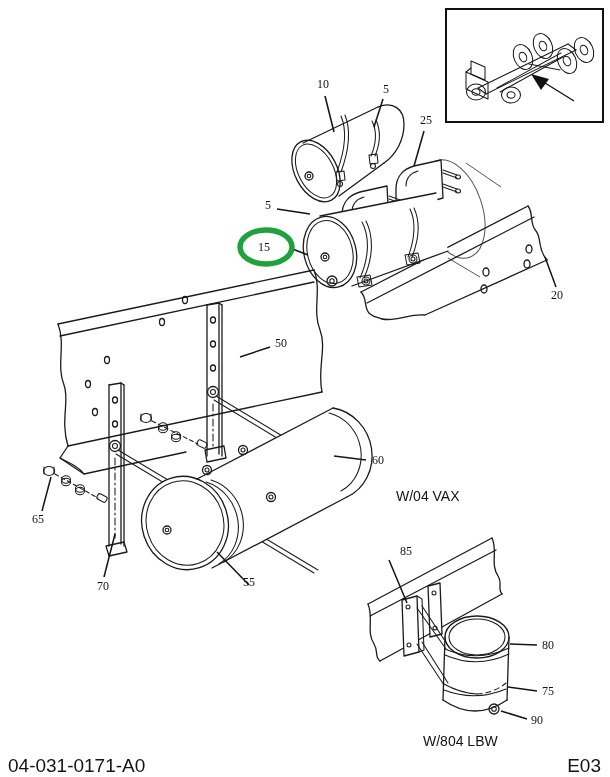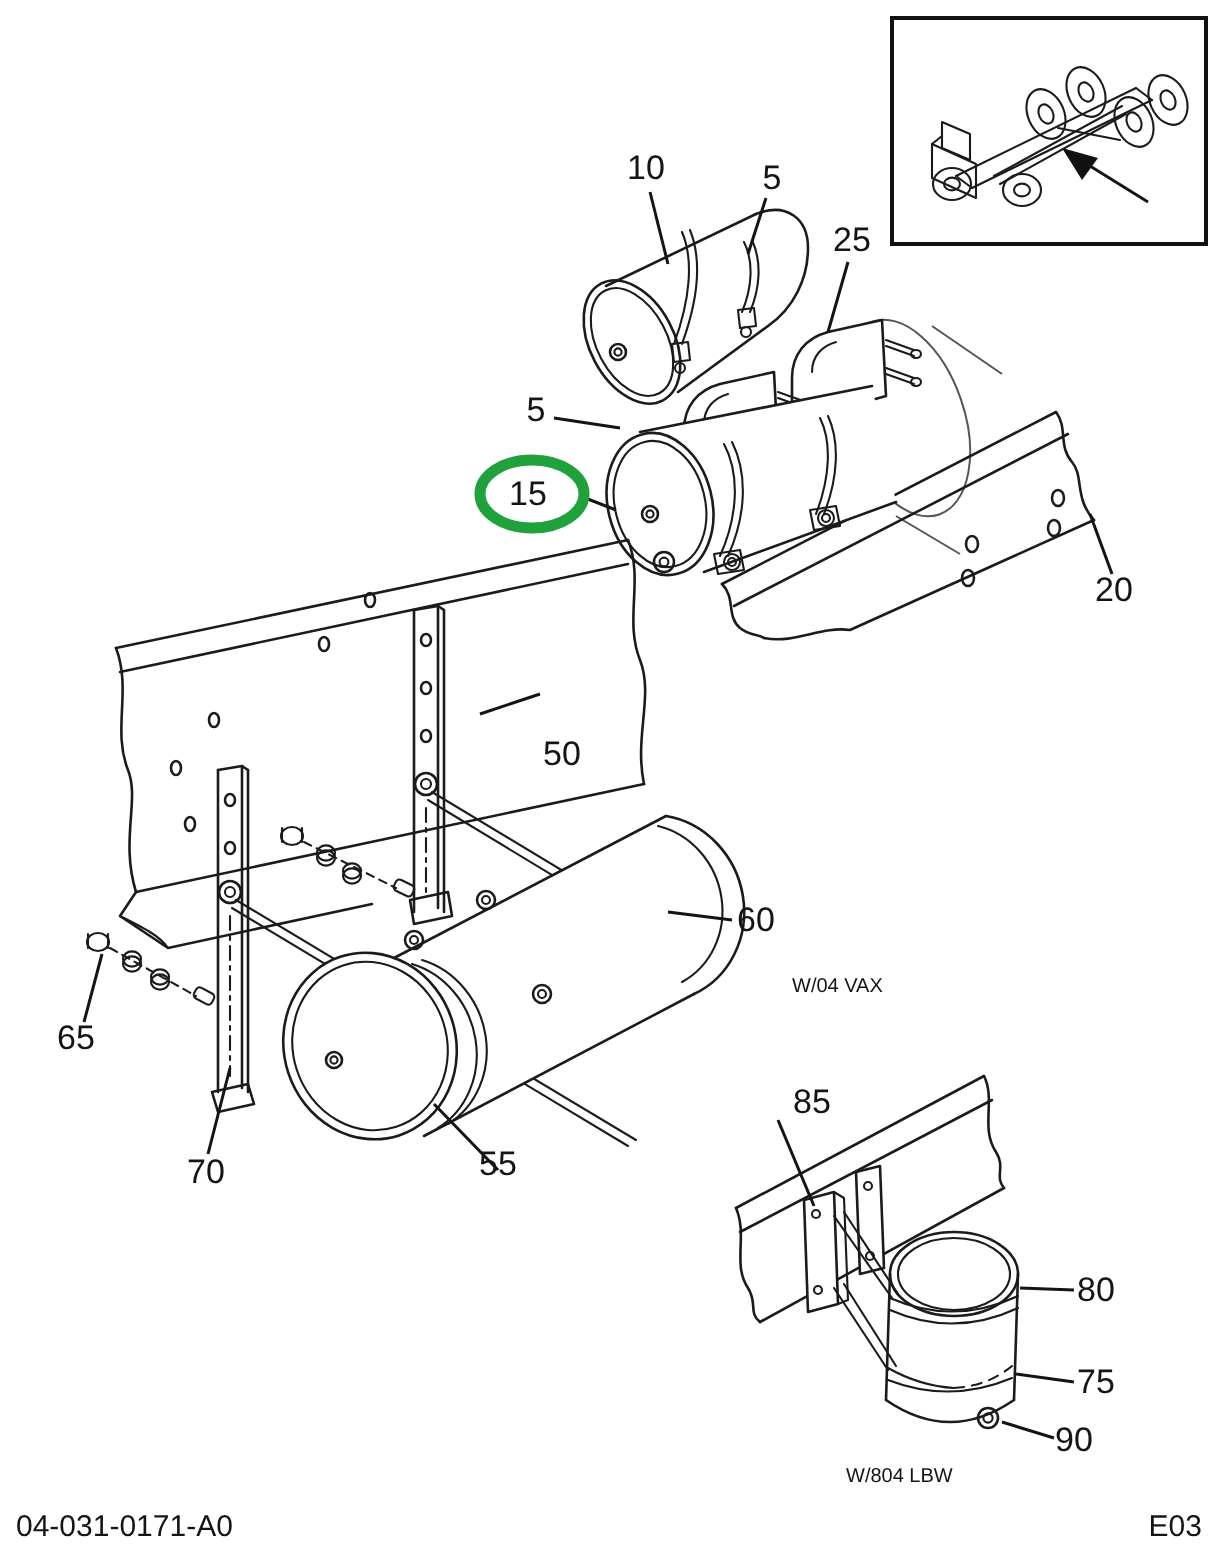--- a/index.html
+++ b/index.html
@@ -3,24 +3,24 @@
 <meta charset="utf-8">
 <style>
   html,body{margin:0;padding:0;background:#ffffff;}
   #page{position:relative;width:610px;height:777px;background:#ffffff;overflow:hidden;
         font-family:"Liberation Sans", sans-serif;color:#111;}
   svg{position:absolute;left:0;top:0;}
   .art{stroke:#1b1b1b;stroke-width:1.3;fill:none;stroke-linecap:round;stroke-linejoin:round;}
   .thin{stroke-width:1.05;}
   .white{fill:#ffffff;stroke:none;}
   .ghost{stroke:#555;stroke-width:1;}
-  .callout{position:absolute;transform:translate(-50%,-50%);font-size:17px;line-height:1;
-           color:#141414;white-space:nowrap;}
-  .caption{position:absolute;font-size:10px;color:#141414;white-space:nowrap;}
-  .footer-text{position:absolute;font-size:15px;color:#141414;white-space:nowrap;}
+  .callout{position:absolute;transform:translate(-50%,-50%);font-size:12px;line-height:1;
+           color:#141414;white-space:nowrap;font-family:Liberation Serif, serif;}
+  .caption{position:absolute;font-size:14px;color:#141414;white-space:nowrap;}
+  .footer-text{position:absolute;font-size:19px;color:#141414;white-space:nowrap;}
 </style>
 </head>
 <body>
 
 <div id="page">
 
 <svg width="610" height="777" viewBox="0 0 610 777">
 
   <g>
     <rect x="446" y="9" width="157" height="113" fill="#fff" stroke="#111" stroke-width="2"></rect>
@@ -304,21 +304,21 @@
 
   <ellipse cx="266" cy="247" rx="26" ry="17" fill="none" stroke="#1fa13c" stroke-width="5.5"></ellipse>
 </svg>
 
 <div class="callout" style="left:323px;top:84px;">10</div>
 <div class="callout" style="left:386px;top:89px;">5</div>
 <div class="callout" style="left:426px;top:120px;">25</div>
 <div class="callout" style="left:268px;top:205px;">5</div>
 <div class="callout" style="left:264px;top:247px;">15</div>
 <div class="callout" style="left:557px;top:295px;">20</div>
-<div class="callout" style="left:281px;top:343px;margin-top:34px;">50</div>
+<div class="callout" style="left:281px;top:343px;">50</div>
 <div class="callout" style="left:378px;top:460px;">60</div>
 <div class="callout" style="left:38px;top:519px;">65</div>
 <div class="callout" style="left:103px;top:586px;">70</div>
 <div class="callout" style="left:249px;top:582px;">55</div>
 <div class="callout" style="left:386px;top:551px;margin-left:20px;">85</div>
 <div class="callout" style="left:548px;top:645px;">80</div>
 <div class="callout" style="left:548px;top:691px;">75</div>
 <div class="callout" style="left:537px;top:720px;">90</div>
 
 <div class="caption" style="left:396px;top:488px;">W/04 VAX</div>

